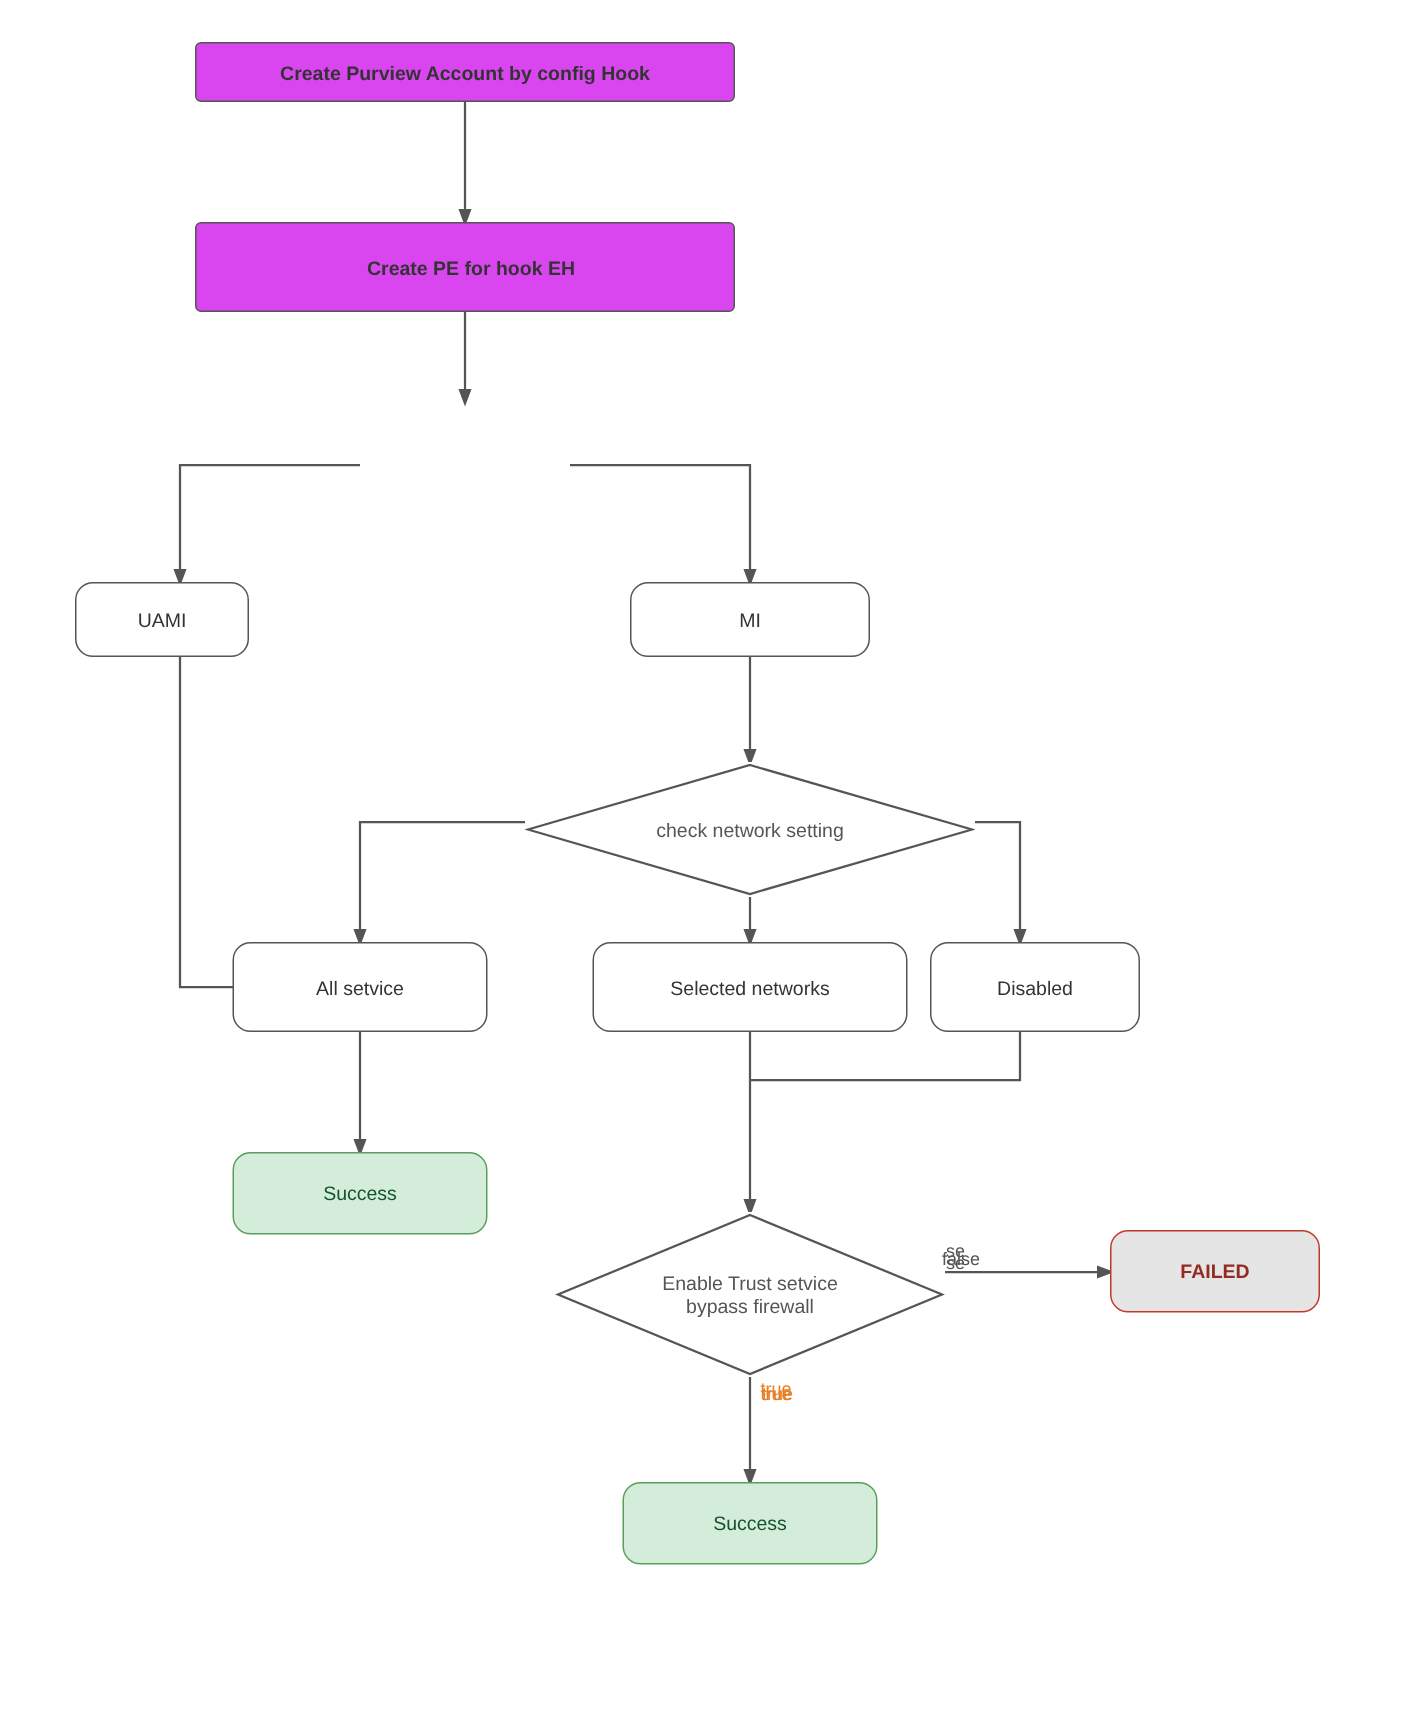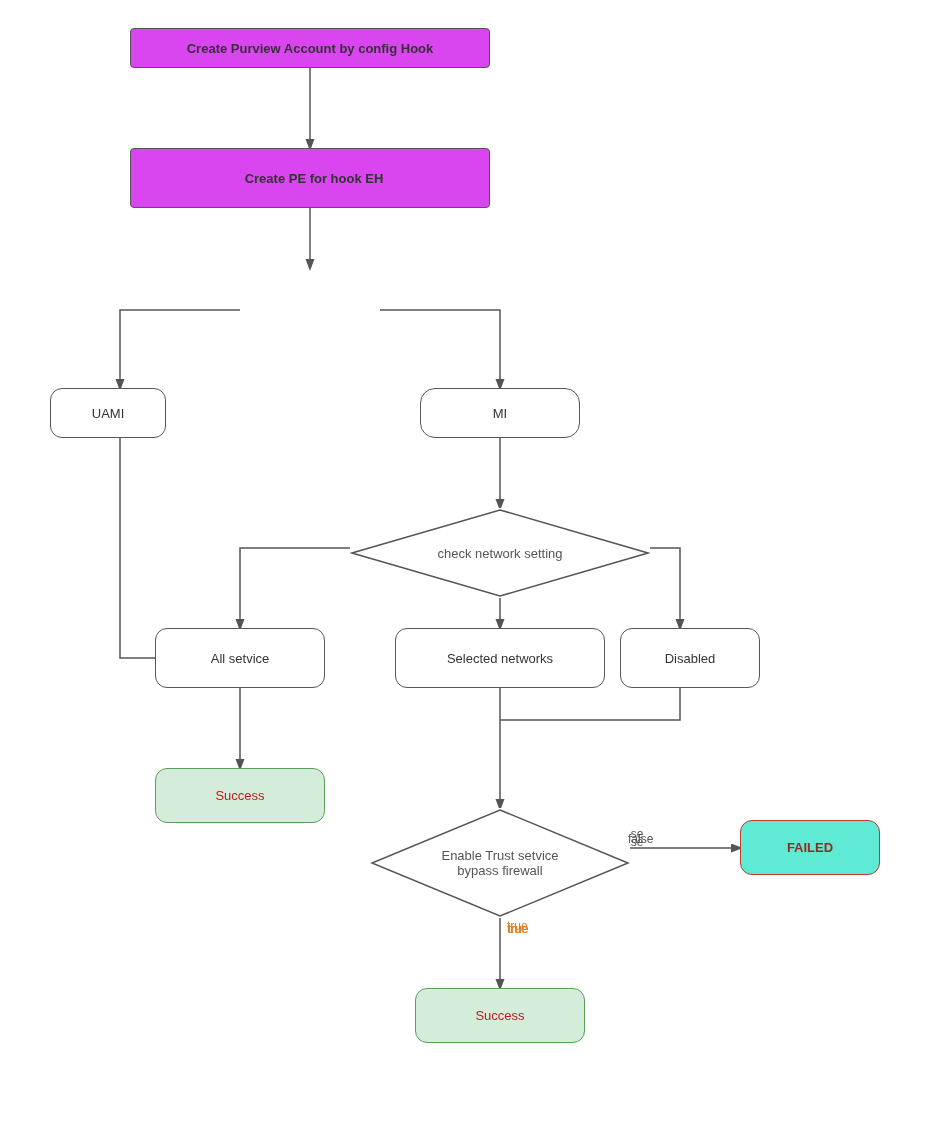--- a/index.html
+++ b/index.html
@@ -55,27 +55,27 @@
       position: relative;
       z-index: 1;
       text-align: center;
       font-size: 13px;
       color: #555;
     }
     .success-node {
       border: 1.5px solid #5a9e5a;
       border-radius: 12px;
       background: #d4edda;
-      color: #b91c1c;
+      color: #14532d;
       padding: 10px 20px;
     }
     .failed-node {
       border: 1.5px solid #c0392b;
       border-radius: 12px;
-      background: #5eead4;
+      background: #e5e5e5;
       color: #922b21;
       padding: 10px 20px;
       font-weight: bold;
     }
     
     .arrows-svg {
       position: absolute;
       top: 0;
       left: 0;
       width: 944px;
@@ -156,21 +156,21 @@
 
   <div class="node rect-node" style="left:130px; top:148px; width:360px; height:60px;padding-left:20px;">
     <span>Create PE for hook EH</span>
   </div>
 
 
   <div class="node rounded-node" style="left:50px; top:388px; width:116px; height:50px;">
     <span>UAMI</span>
   </div>
 
-  <div class="node rounded-node" style="left:420px; top:388px; width:160px; height:50px;border-radius:15px;">
+  <div class="node rounded-node" style="left:420px; top:388px; width:160px; height:50px;">
     <span>MI</span>
   </div>
 
   <div class="node diamond-node" style="left:350px; top:508px; width:300px; height:90px;">
     <div class="diamond-shape" style="width:300px; height:90px;">
       <svg width="300" height="90">
         <polygon points="150,2 298,45 150,88 2,45" fill="white" stroke="#555" stroke-width="1.5"></polygon>
       </svg>
       <span class="diamond-text">check network setting</span>
     </div>

